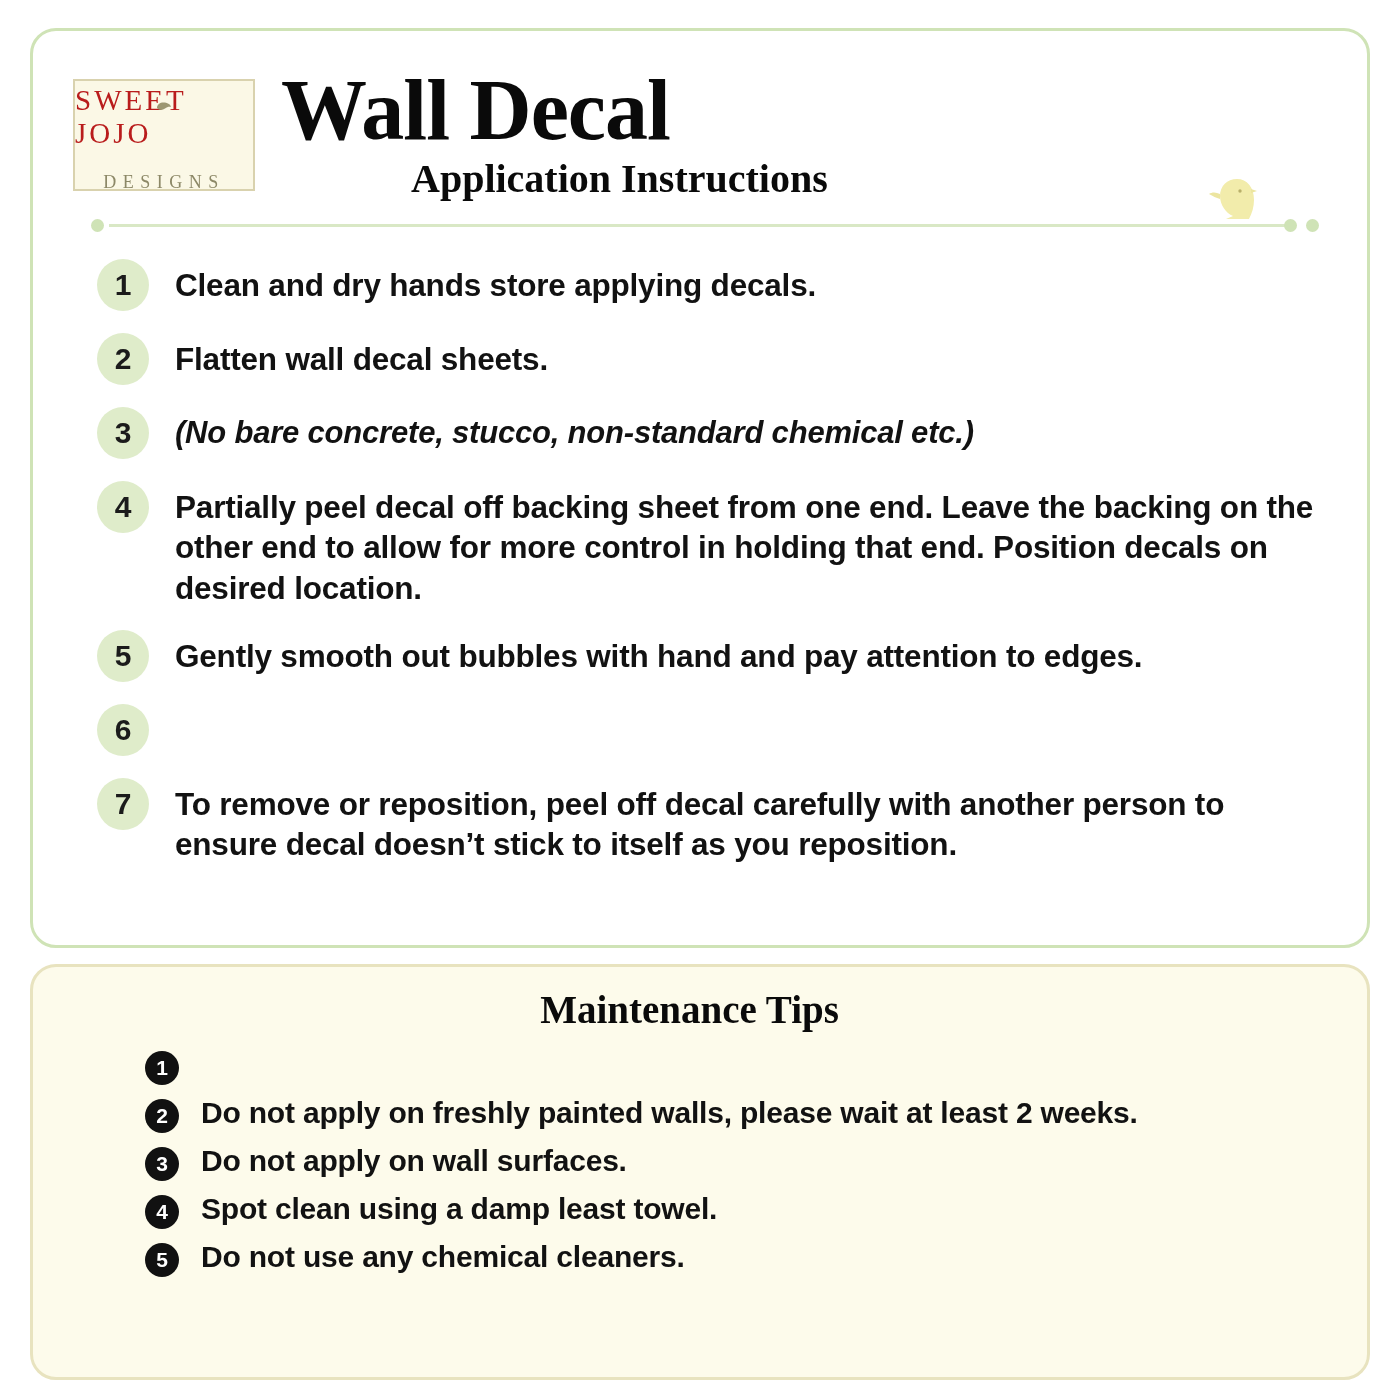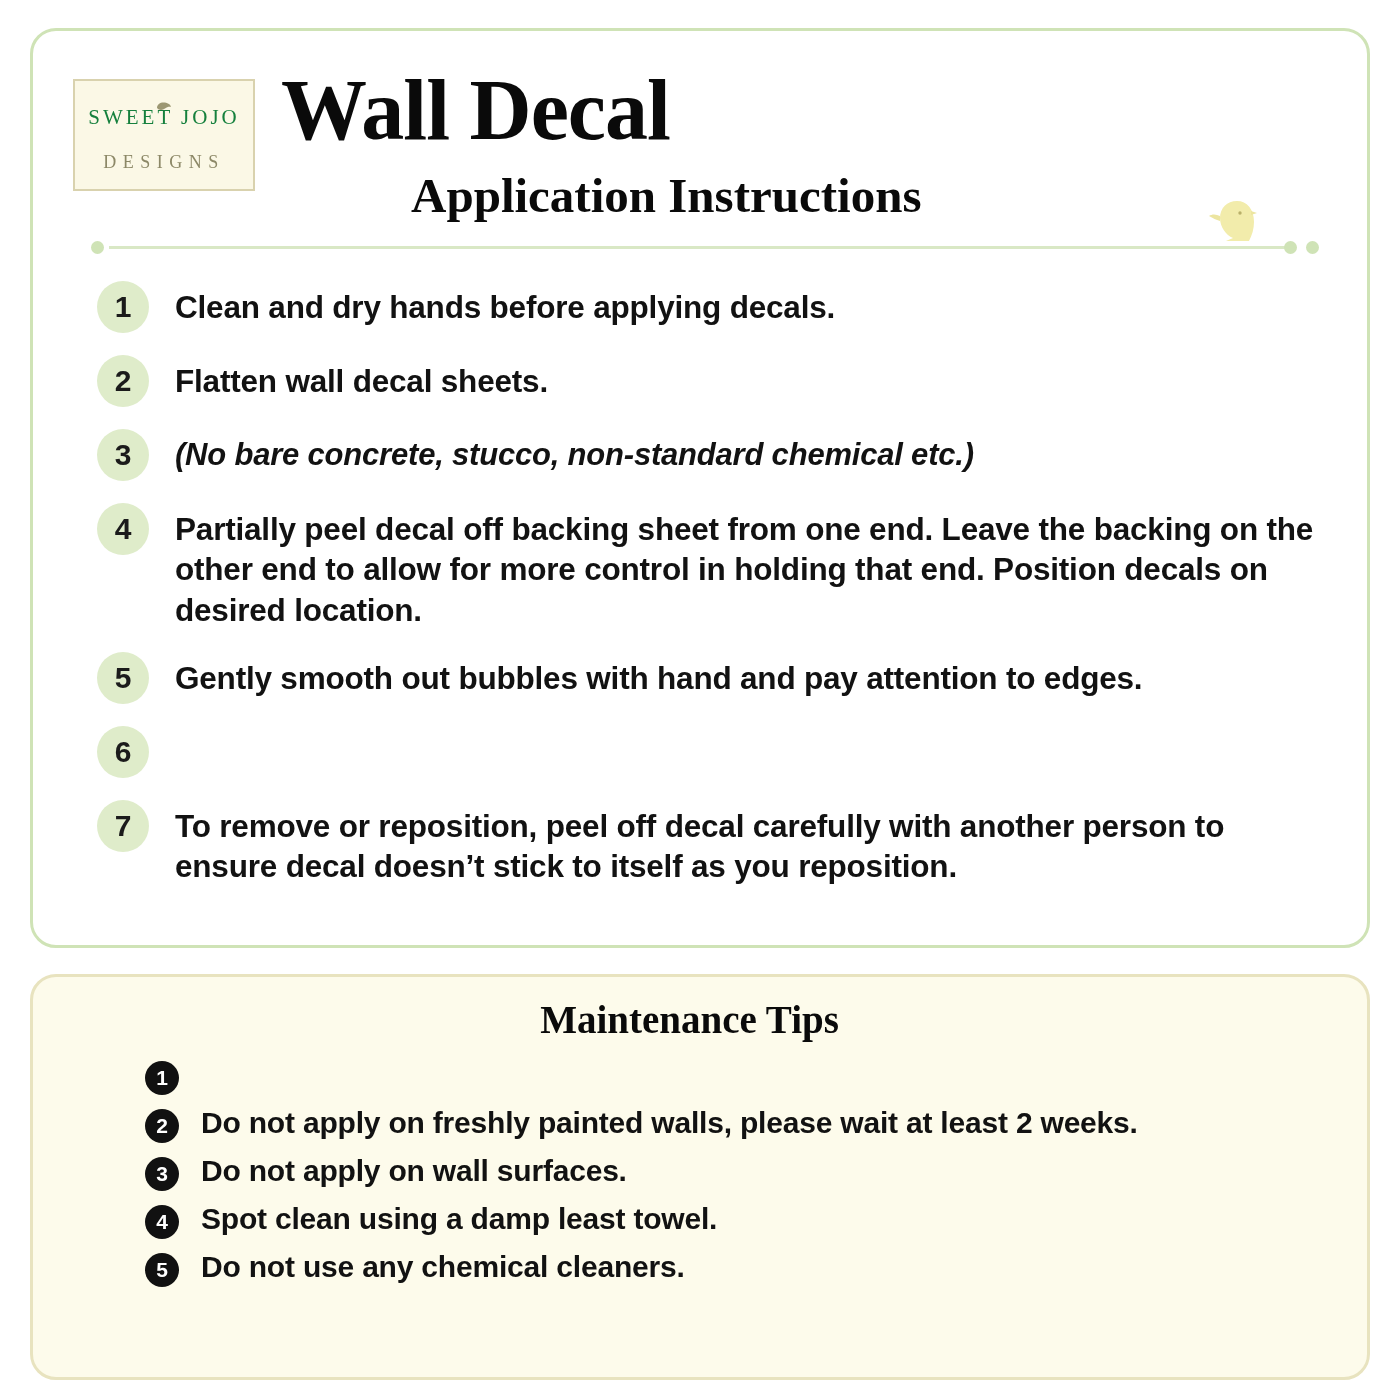--- a/index.html
+++ b/index.html
@@ -60,23 +60,23 @@
   .logo-bird {
     position: absolute;
     top: 20px;
     left: 50%;
     transform: translateX(-50%);
     width: 16px;
     height: 12px;
   }
   .logo-line1 {
     font-family: "Liberation Serif", serif;
-    font-size: 21px;
+    font-size: 29px;
     letter-spacing: 3px;
-    color: #15803d;
+    color: #b91c1c;
     font-weight: 400;
     margin-top: 7px;
   }
   .logo-line2 {
     font-family: "Liberation Serif", serif;
     font-size: 18px;
     letter-spacing: 6.5px;
     color: #8c8867;
     margin-top: 22px;
   }
@@ -91,24 +91,24 @@
     font-weight: bold;
     font-size: 86px;
     line-height: 1.0;
     letter-spacing: -1px;
     color: #0a0a0a;
     margin: 2px 0 0 0;
   }
   .title-sub {
     font-family: "Liberation Serif", serif;
     font-weight: bold;
-    font-size: 49px;
+    font-size: 40px;
     line-height: 1.1;
     color: #0a0a0a;
-    margin-top: 16px;
+    margin-top: 4px;
     padding-left: 130px;
   }
 
   
   .divider {
     position: relative;
     height: 34px;
     margin: 8px 8px 6px 18px;
   }
   .divider-line {
@@ -176,21 +176,21 @@
     font-weight: 700;
     font-size: 31px;
   }
 
   
   .card-tips {
     border: 3px solid #e8e3bf;
     border-radius: 26px;
     background: #fdfbeb;
     box-sizing: border-box;
-    margin-top: 26px;
+    margin-top: 16px;
     padding: 20px 61px 26px 40px;
     flex: 1 1 auto;
   }
   .tips-title {
     text-align: center;
     font-family: "Liberation Serif", serif;
     font-weight: bold;
     font-size: 39px;
     color: #0a0a0a;
     margin-bottom: 14px;
@@ -258,21 +258,21 @@
         <circle cx="33" cy="16" r="1.7" fill="#b9b06a"></circle>
         <path d="M44 14 L50 16 L44 18 Z" fill="#ece5a0"></path>
       </svg>
     </div>
 
     <div class="steps">
 
       <div class="step">
         <div class="step-num">1</div>
         <div class="step-text">
-          <span>Clean and dry hands before applying decals.</span>
+          <span>Clean and dry hands store applying decals.</span>
         </div>
       </div>
 
       <div class="step">
         <div class="step-num">2</div>
         <div class="step-text">
           <span>Flatten wall decal sheets.</span>
         </div>
       </div>
 

